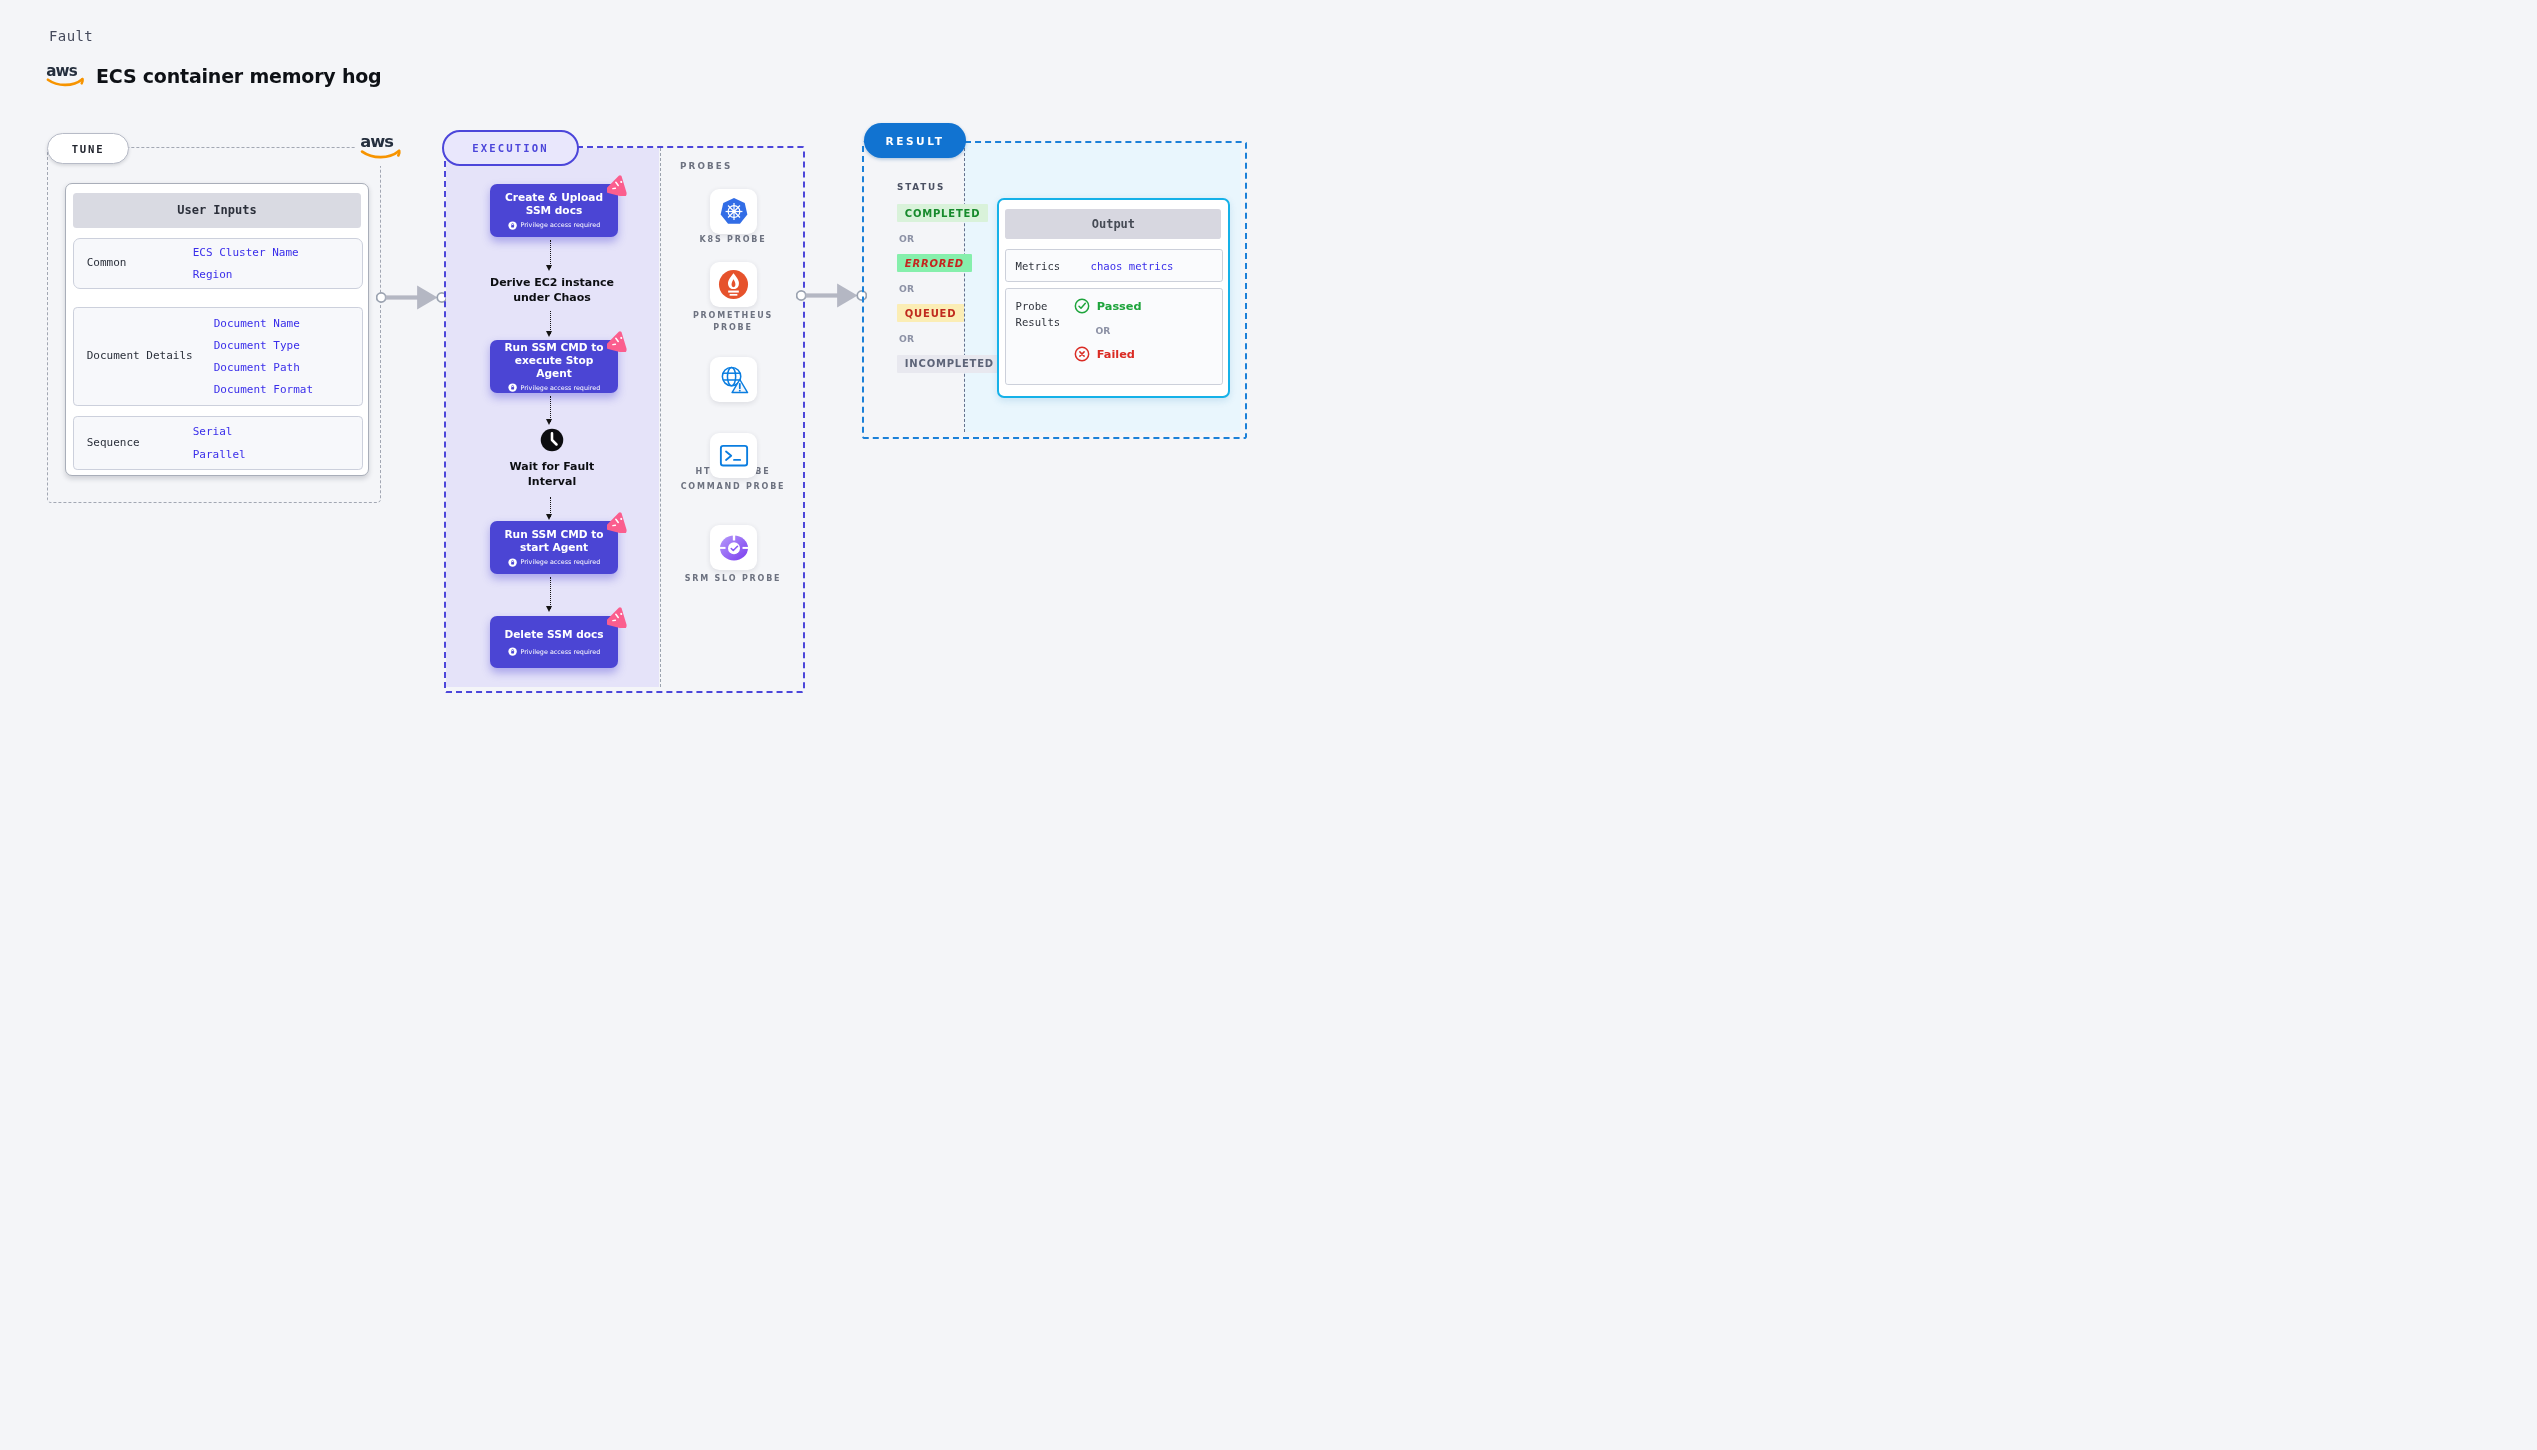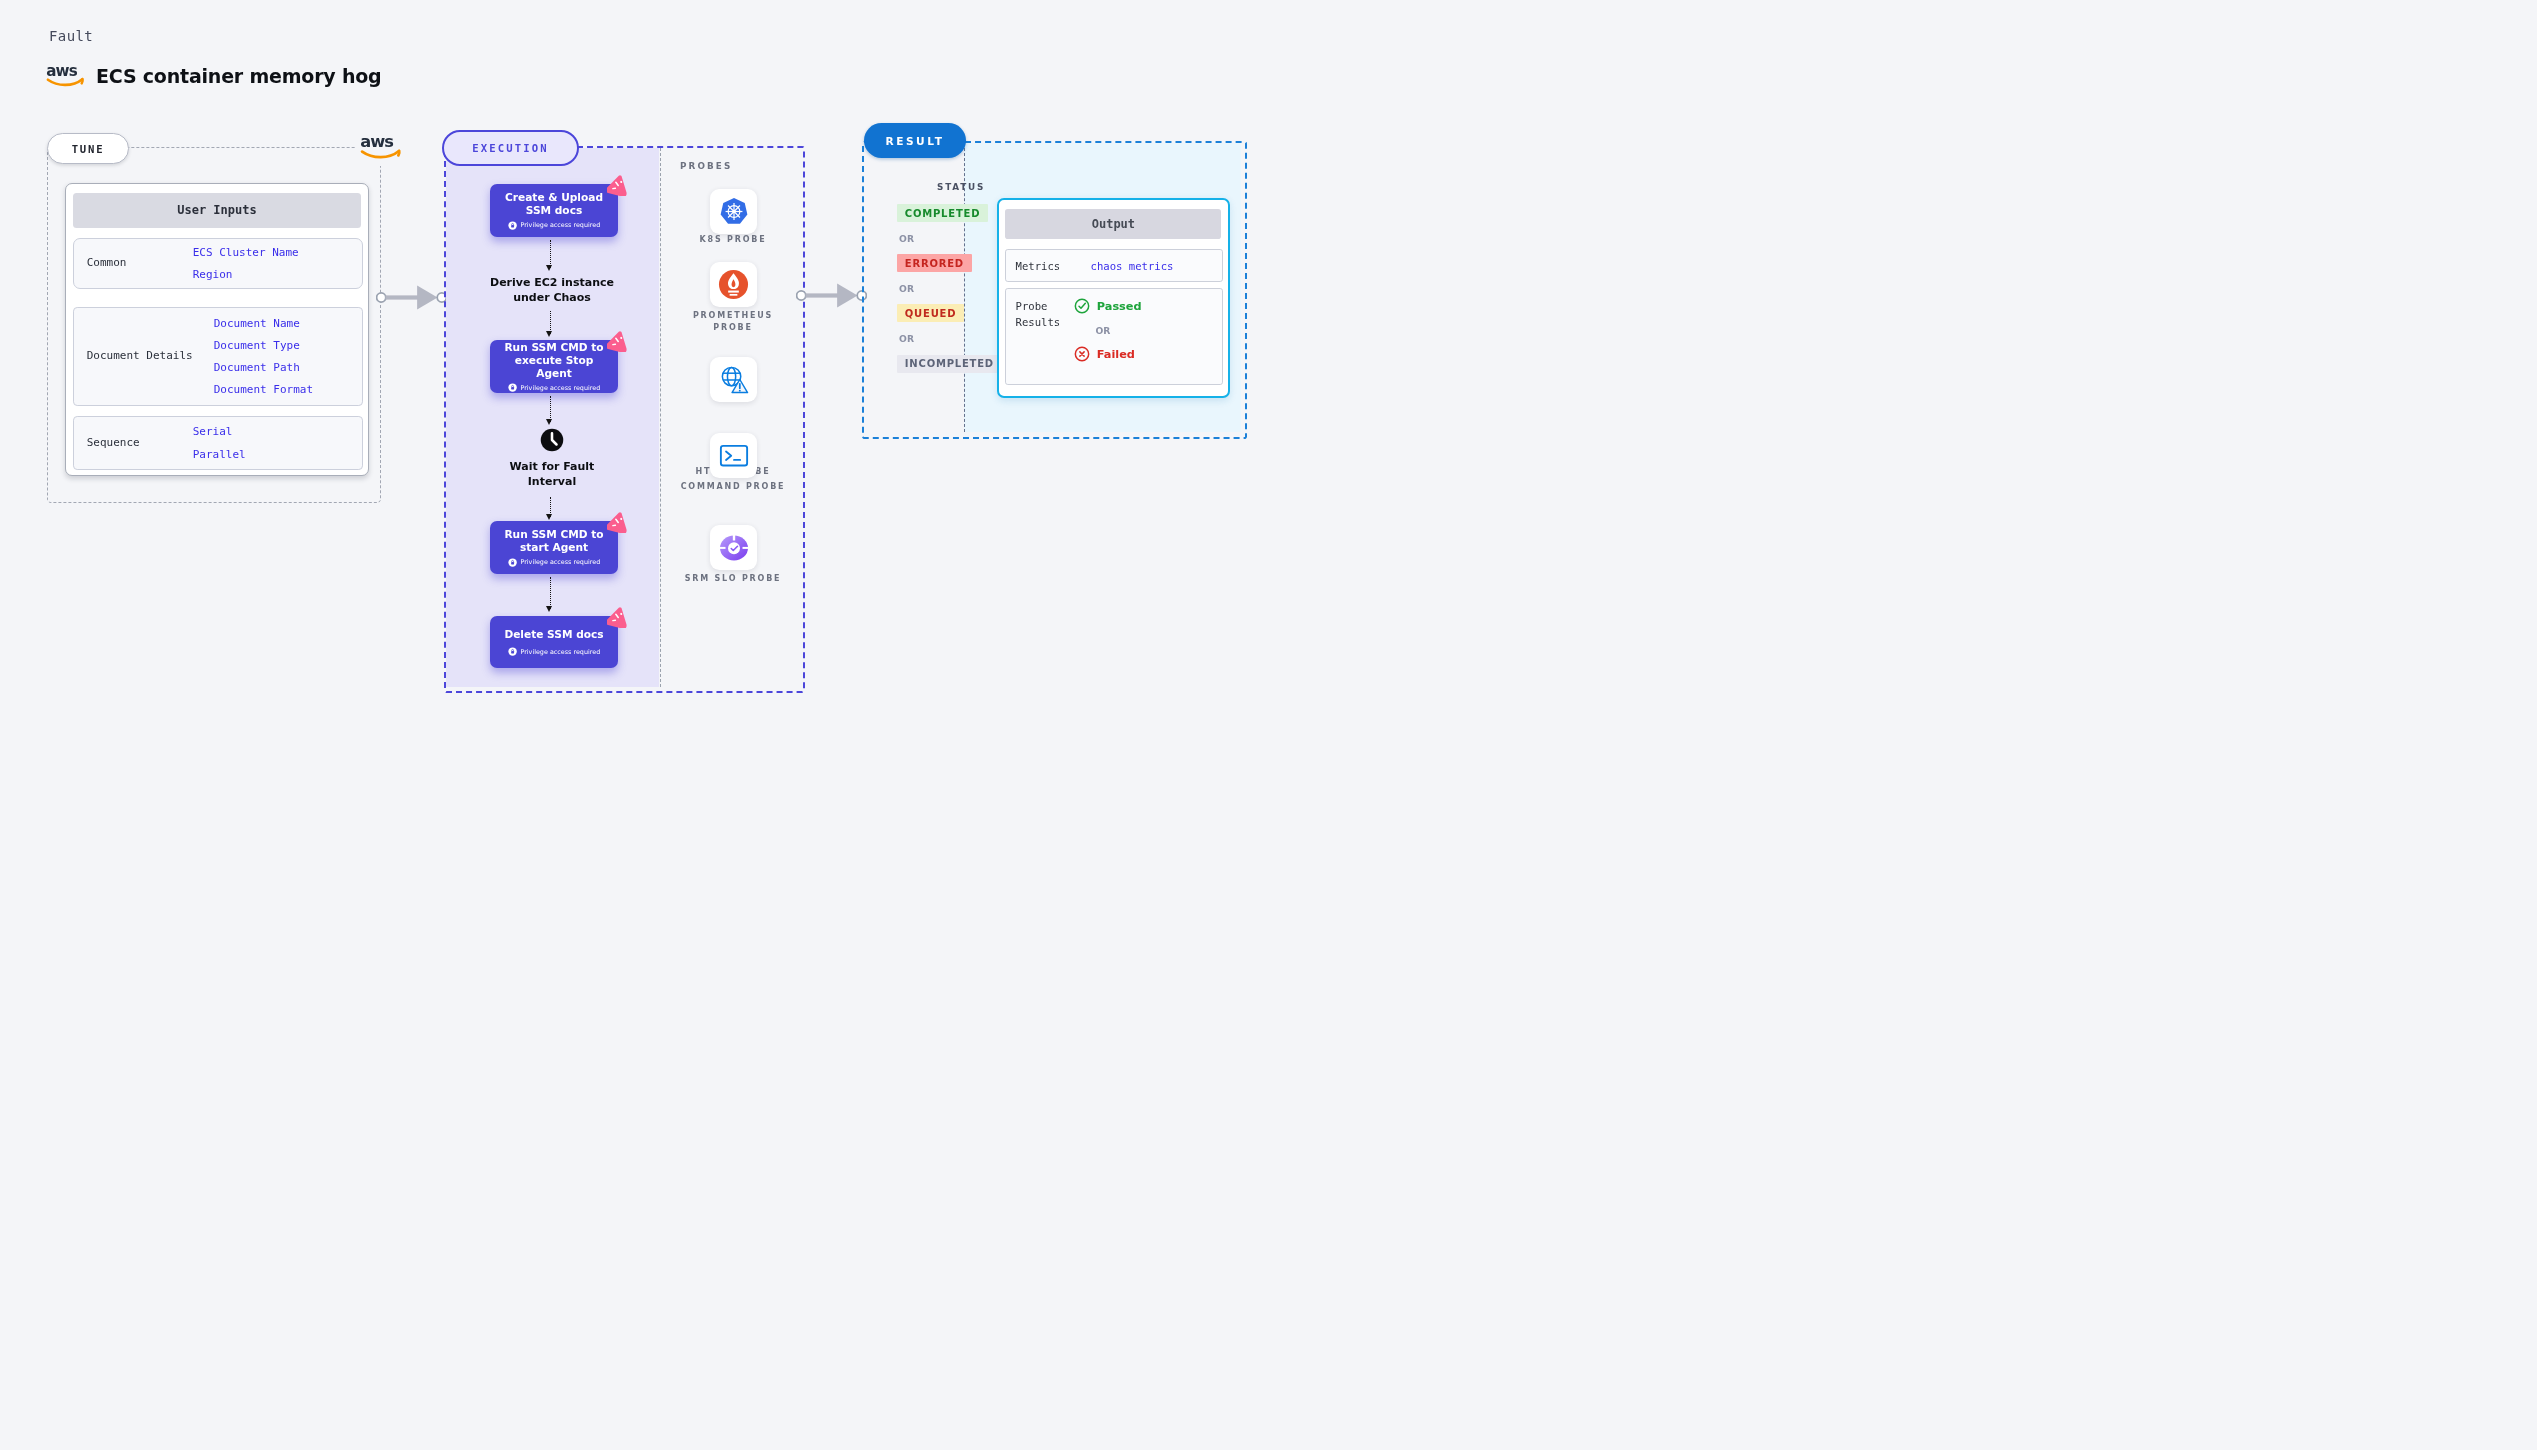--- a/index.html
+++ b/index.html
@@ -52,21 +52,21 @@
   .varrow{position:absolute;left:550px;width:2.1px;border-left:1.8px dotted #141414;}
   .varrow::after{content:'';position:absolute;bottom:-5.6px;left:-5px;border:3.9px solid transparent;border-top:6.4px solid #141414;}
 
   
   .probes-label{left:680px;top:161px;font-size:8.8px;font-weight:800;letter-spacing:2.1px;color:#6d7280;}
   .probe-card{left:710px;width:47px;height:45px;background:#fff;border-radius:9.2px;box-shadow:0 1.4px 5px rgba(25,30,50,.1);
               display:flex;align-items:center;justify-content:center;}
   .probe-name{left:680px;width:106px;text-align:center;font-size:8px;font-weight:800;letter-spacing:1.8px;color:#6d7280;line-height:1.55;}
 
   
-  .status-head{left:897px;top:182px;font-size:8.8px;font-weight:800;letter-spacing:1.8px;color:#4b5163;margin-left:40px;}
+  .status-head{left:897px;top:182px;font-size:8.8px;font-weight:800;letter-spacing:1.8px;color:#4b5163;}
   .status-stack{left:897px;top:204px;display:flex;flex-direction:column;align-items:flex-start;gap:10.6px;}
   .badge{padding:3.5px 7.8px;border-radius:1px;font-size:10px;font-weight:800;letter-spacing:0.8px;}
   .or{font-size:9.2px;font-weight:bold;color:#8c91a5;margin-left:2.1px;}
 
   .output-box{left:997px;top:198px;width:229px;height:196px;background:#fff;border:2.1px solid #15b1e8;border-radius:7px;
               box-shadow:0 2.1px 7px rgba(20,120,180,.15);}
   .output-header{left:6.4px;top:9.2px;width:216px;height:30px;background:#d7d7e0;border-radius:2.8px;
               display:flex;align-items:center;justify-content:center;font-size:12px;font-weight:bold;color:#464b55;}
   .output-row{left:6.4px;width:216px;background:#fafbfd;border:1.1px solid #ccd0da;border-radius:2.8px;}
   .metrics-row{top:49px;height:31px;display:flex;align-items:center;}
@@ -304,21 +304,21 @@
 
   <div class="abs result-fill"></div>
   <div class="abs result-box"></div>
   <div class="abs result-sep"></div>
   <div class="abs pill result-pill">RESULT</div>
 
   <div class="abs status-head">STATUS</div>
   <div class="abs status-stack">
     <div class="badge" style="background: rgb(217, 242, 218); color: rgb(23, 138, 44);">COMPLETED</div>
     <div class="or">OR</div>
-    <div class="badge" style="background: #fca5a5; color: rgb(197, 36, 31);">ERRORED</div>
+    <div class="badge" style="background: #86efac; color: rgb(197, 36, 31); font-style: italic;">ERRORED</div>
     <div class="or">OR</div>
     <div class="badge" style="background: rgb(251, 237, 181); color: rgb(192, 42, 30);">QUEUED</div>
     <div class="or">OR</div>
     <div class="badge" style="background: rgb(232, 232, 239); color: rgb(93, 100, 120);">INCOMPLETED</div>
   </div>
 
   <div class="abs output-box">
     <div class="abs output-header mono">Output</div>
     <div class="abs output-row metrics-row">
       <div class="metrics-label mono">Metrics</div>

